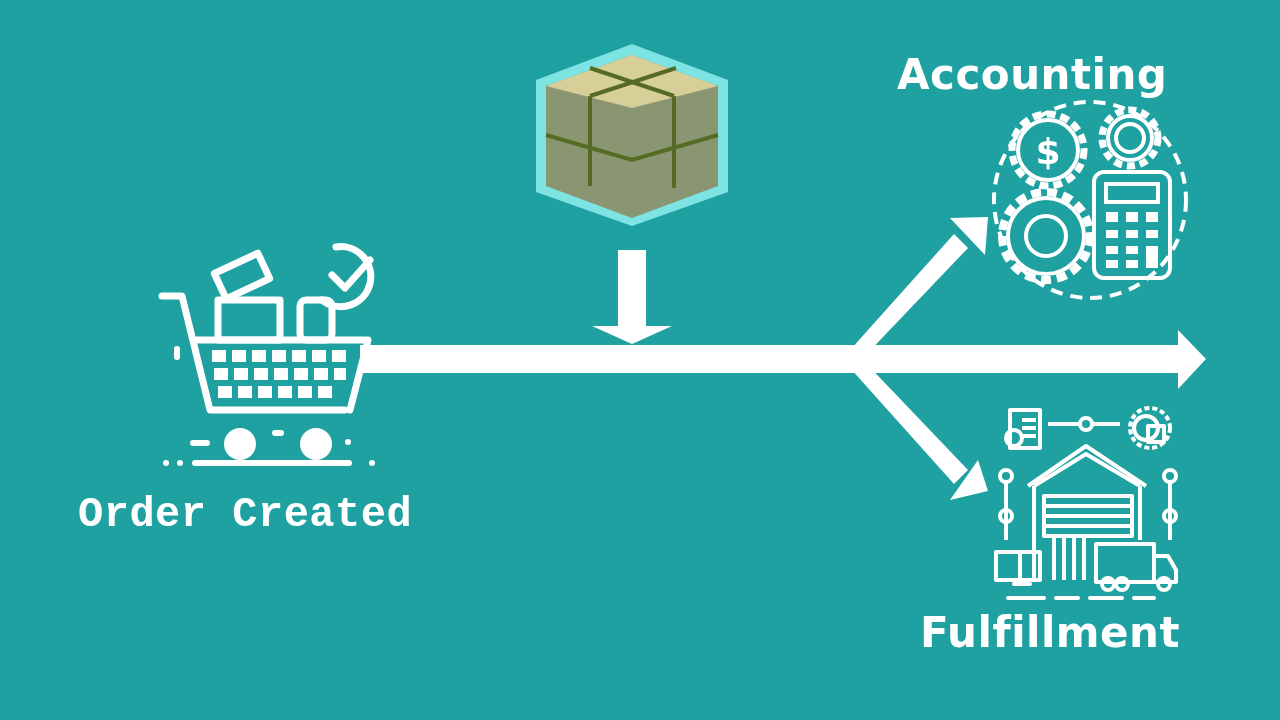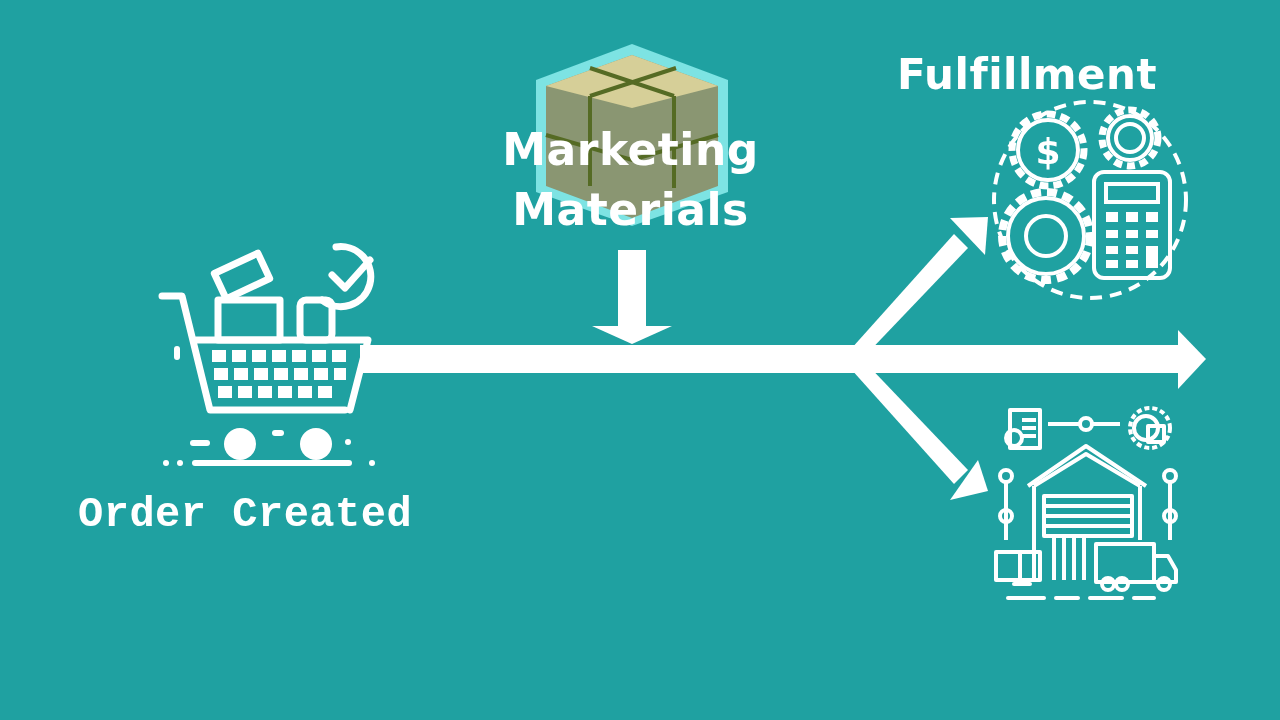--- a/index.html
+++ b/index.html
@@ -232,16 +232,16 @@
     <g fill="#ffffff">
       <rect x="1006" y="596" width="40" height="4" rx="2"></rect>
       <rect x="1054" y="596" width="26" height="4" rx="2"></rect>
       <rect x="1088" y="596" width="36" height="4" rx="2"></rect>
       <rect x="1132" y="596" width="24" height="4" rx="2"></rect>
       <rect x="1012" y="582" width="20" height="4" rx="2"></rect>
     </g>
   </svg>
 
   <div id="label-order" class="label">Order Created</div>
-  <div id="label-marketing" class="label">Marketing Materials</div>
-  <div id="label-accounting" class="label">Fulfillment</div>
+  <div id="label-accounting" class="label">Accounting</div>
+  <div id="label-fulfillment" class="label">Fulfillment</div>
 
 </div>
 
 </body></html>

